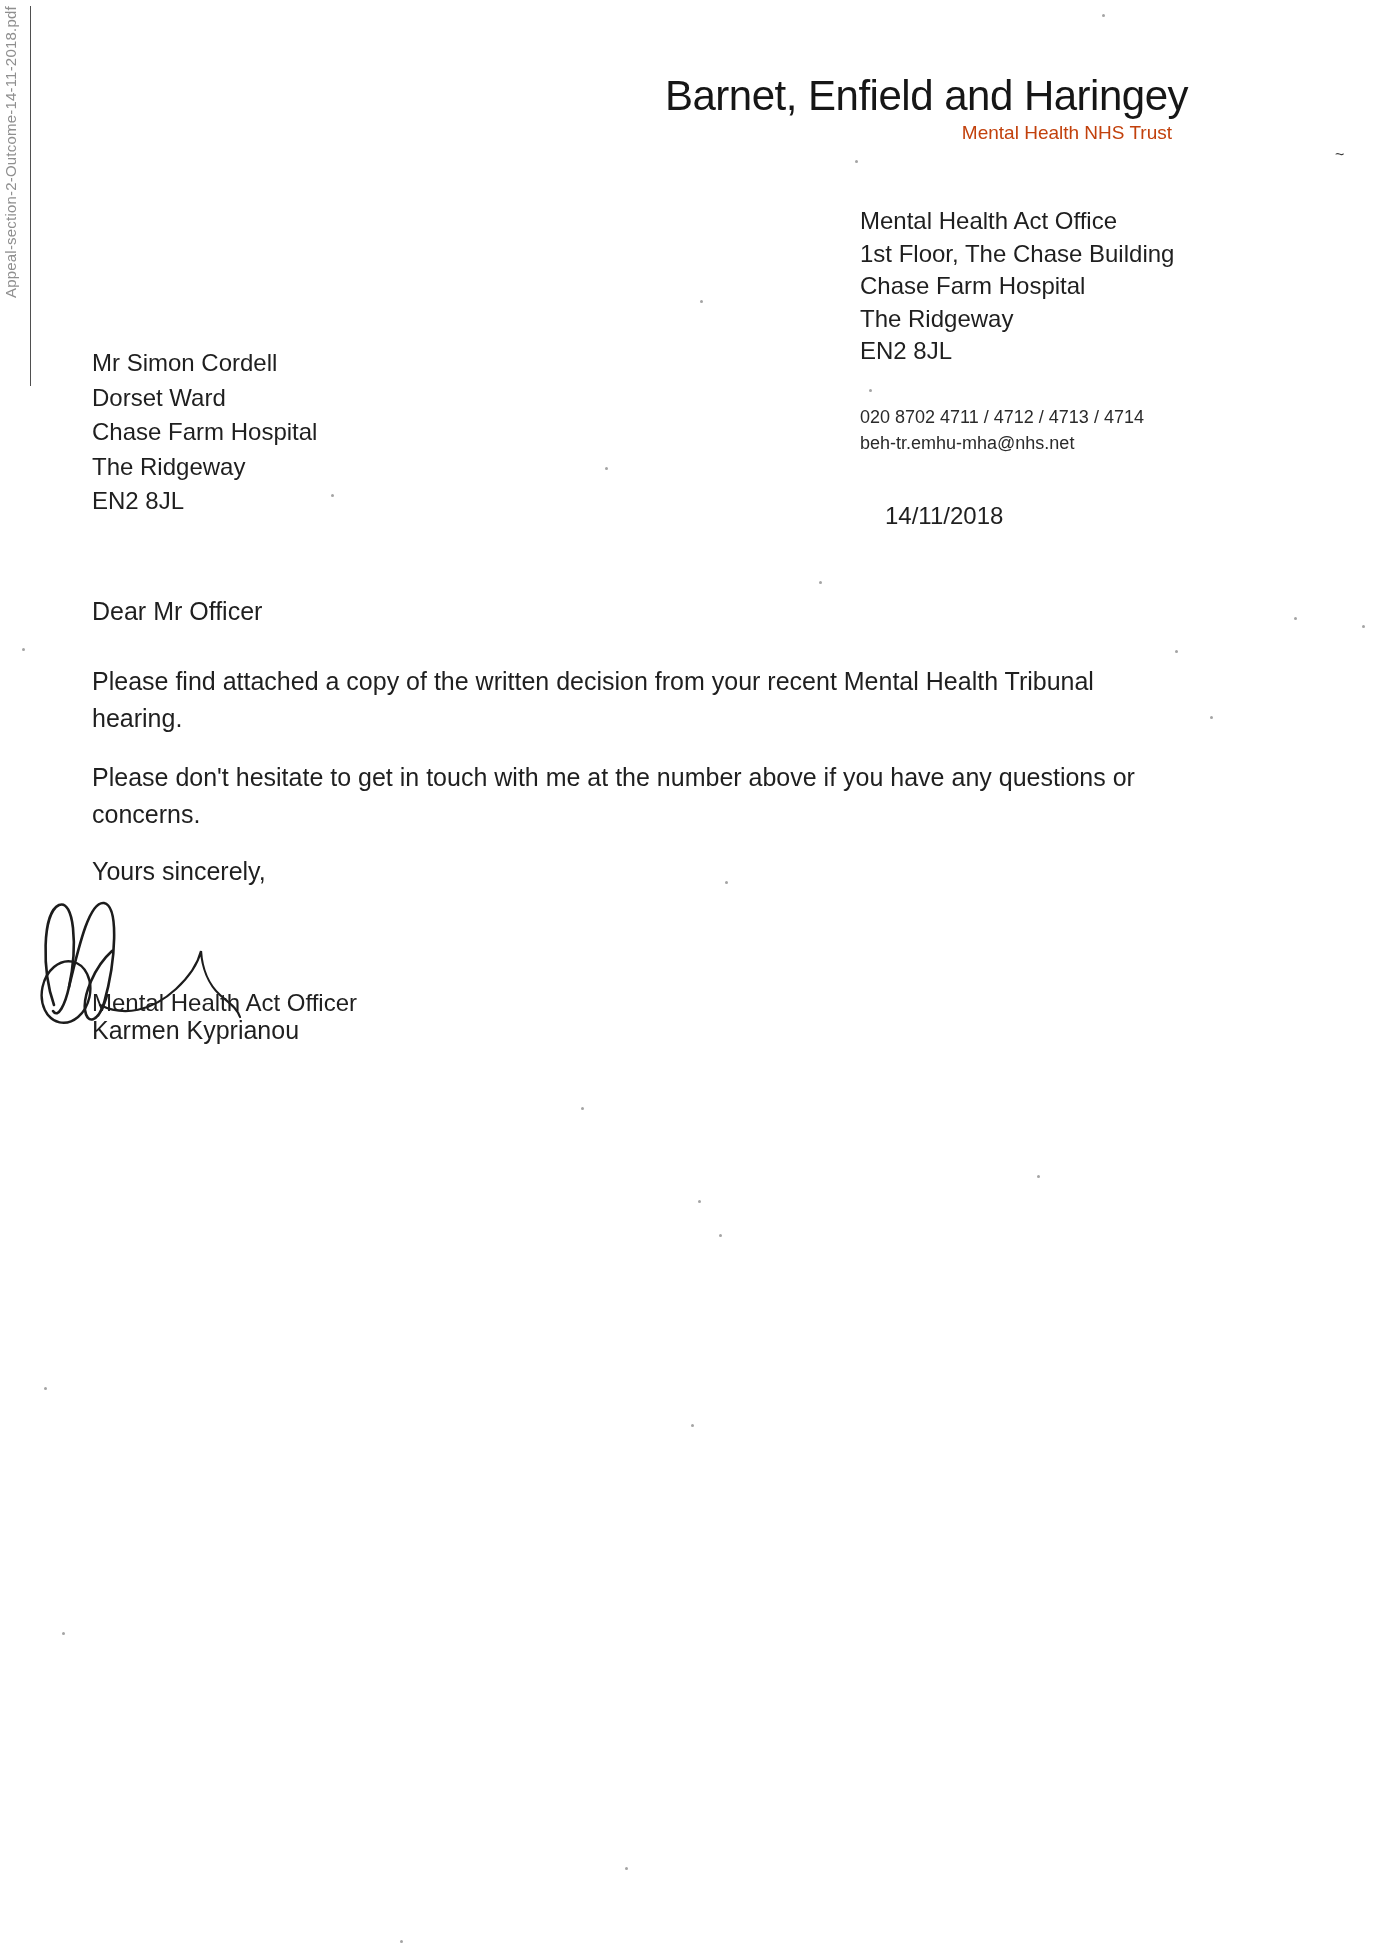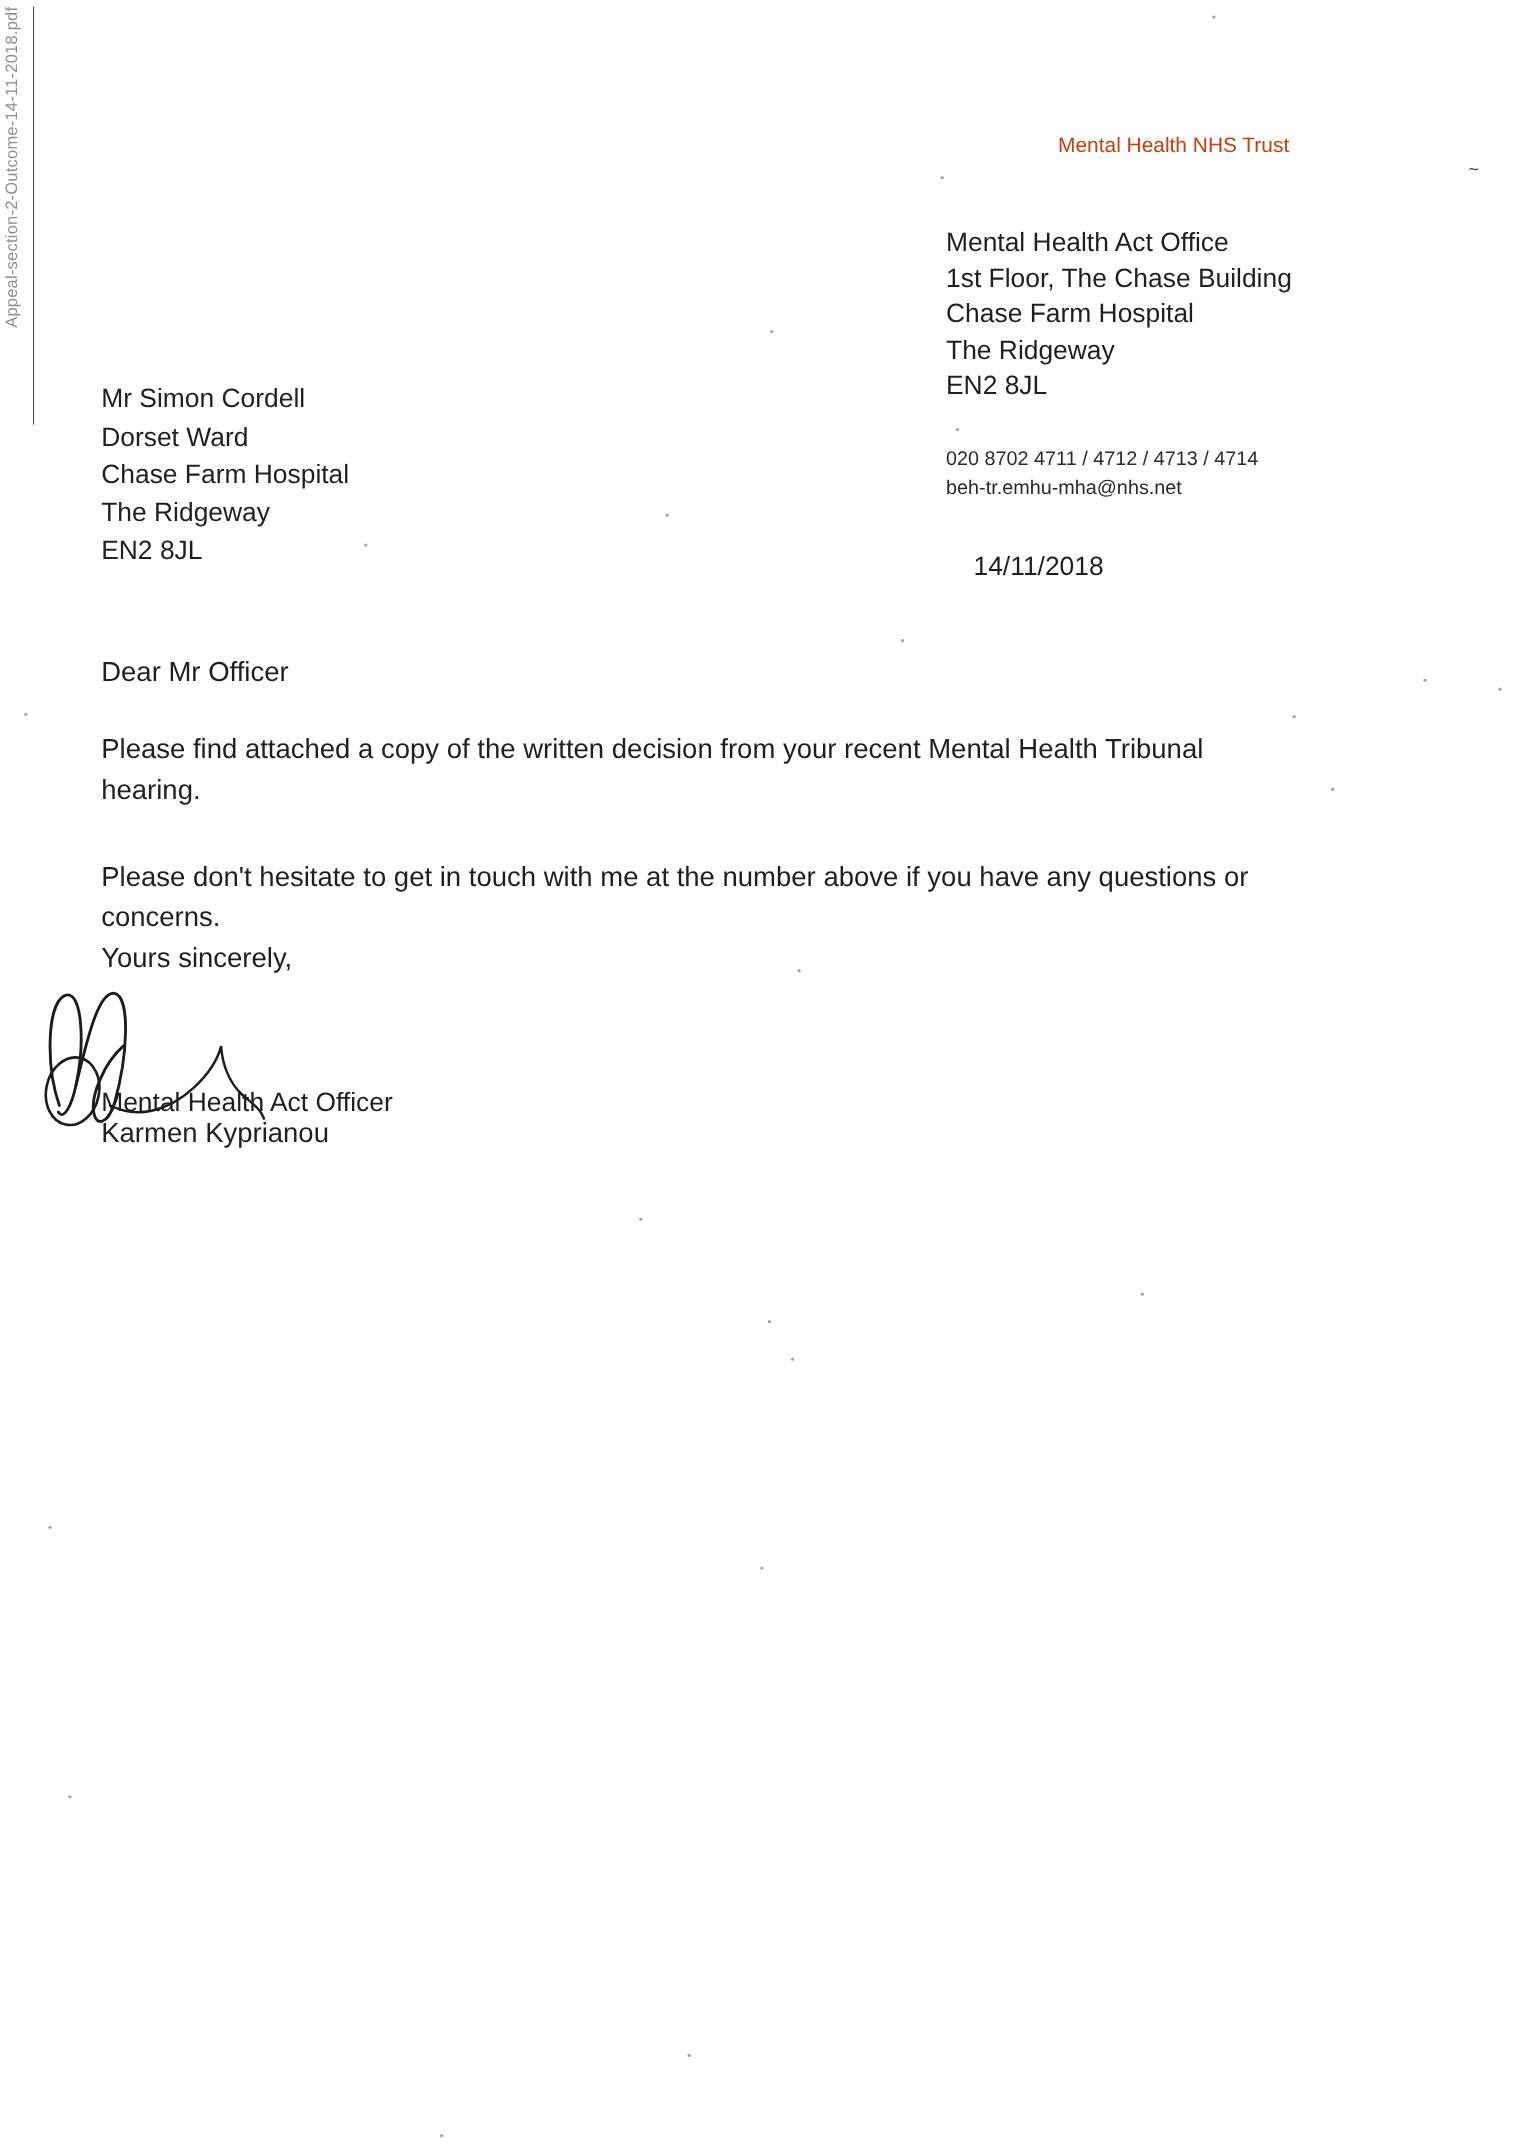--- a/index.html
+++ b/index.html
@@ -53,37 +53,38 @@
     margin-left:25px;
   }
   
   .recipient-address{
     position:absolute;left:92px;top:346px;
     font-size:24px;line-height:34.5px;
   }
   
   .salutation{position:absolute;left:92px;top:597px;font-size:25px;}
   .para1{position:absolute;left:92px;top:663px;font-size:25px;line-height:37px;white-space:nowrap;}
-  .para2{position:absolute;left:92px;top:759px;font-size:25px;line-height:37px;white-space:nowrap;margin-top:20px;}
+  .para2{position:absolute;left:92px;top:759px;font-size:25px;line-height:37px;white-space:nowrap;}
   .closing{position:absolute;left:92px;top:857px;font-size:25px;text-align:right;}
   .sig-svg{position:absolute;left:40px;top:893px;}
   .signatory-name{position:absolute;left:92px;top:1016px;font-size:25px;}
   .signatory-role{position:absolute;left:92px;top:989px;font-size:24px;}
   
   .speck{position:absolute;background:#5a5a5a;border-radius:50%;width:3px;height:3px;opacity:.55;}
   .squiggle{position:absolute;font-size:16px;color:#3a3a3a;}
 </style>
 </head>
 <body>
 
 <div class="page">
 
   <div class="gutter-line"></div>
   <div class="filename-vertical">Appeal-section-2-Outcome-14-11-2018.pdf</div>
 
+  <div class="header-title">Barnet, Enfield and Haringey</div>
   <div class="header-subtitle">Mental Health NHS Trust</div>
 
   <div class="sender-address">
     <div>Mental Health Act Office</div>
     <div>1st Floor, The Chase Building</div>
     <div>Chase Farm Hospital</div>
     <div>The Ridgeway</div>
     <div>EN2 8JL</div>
   </div>
 

